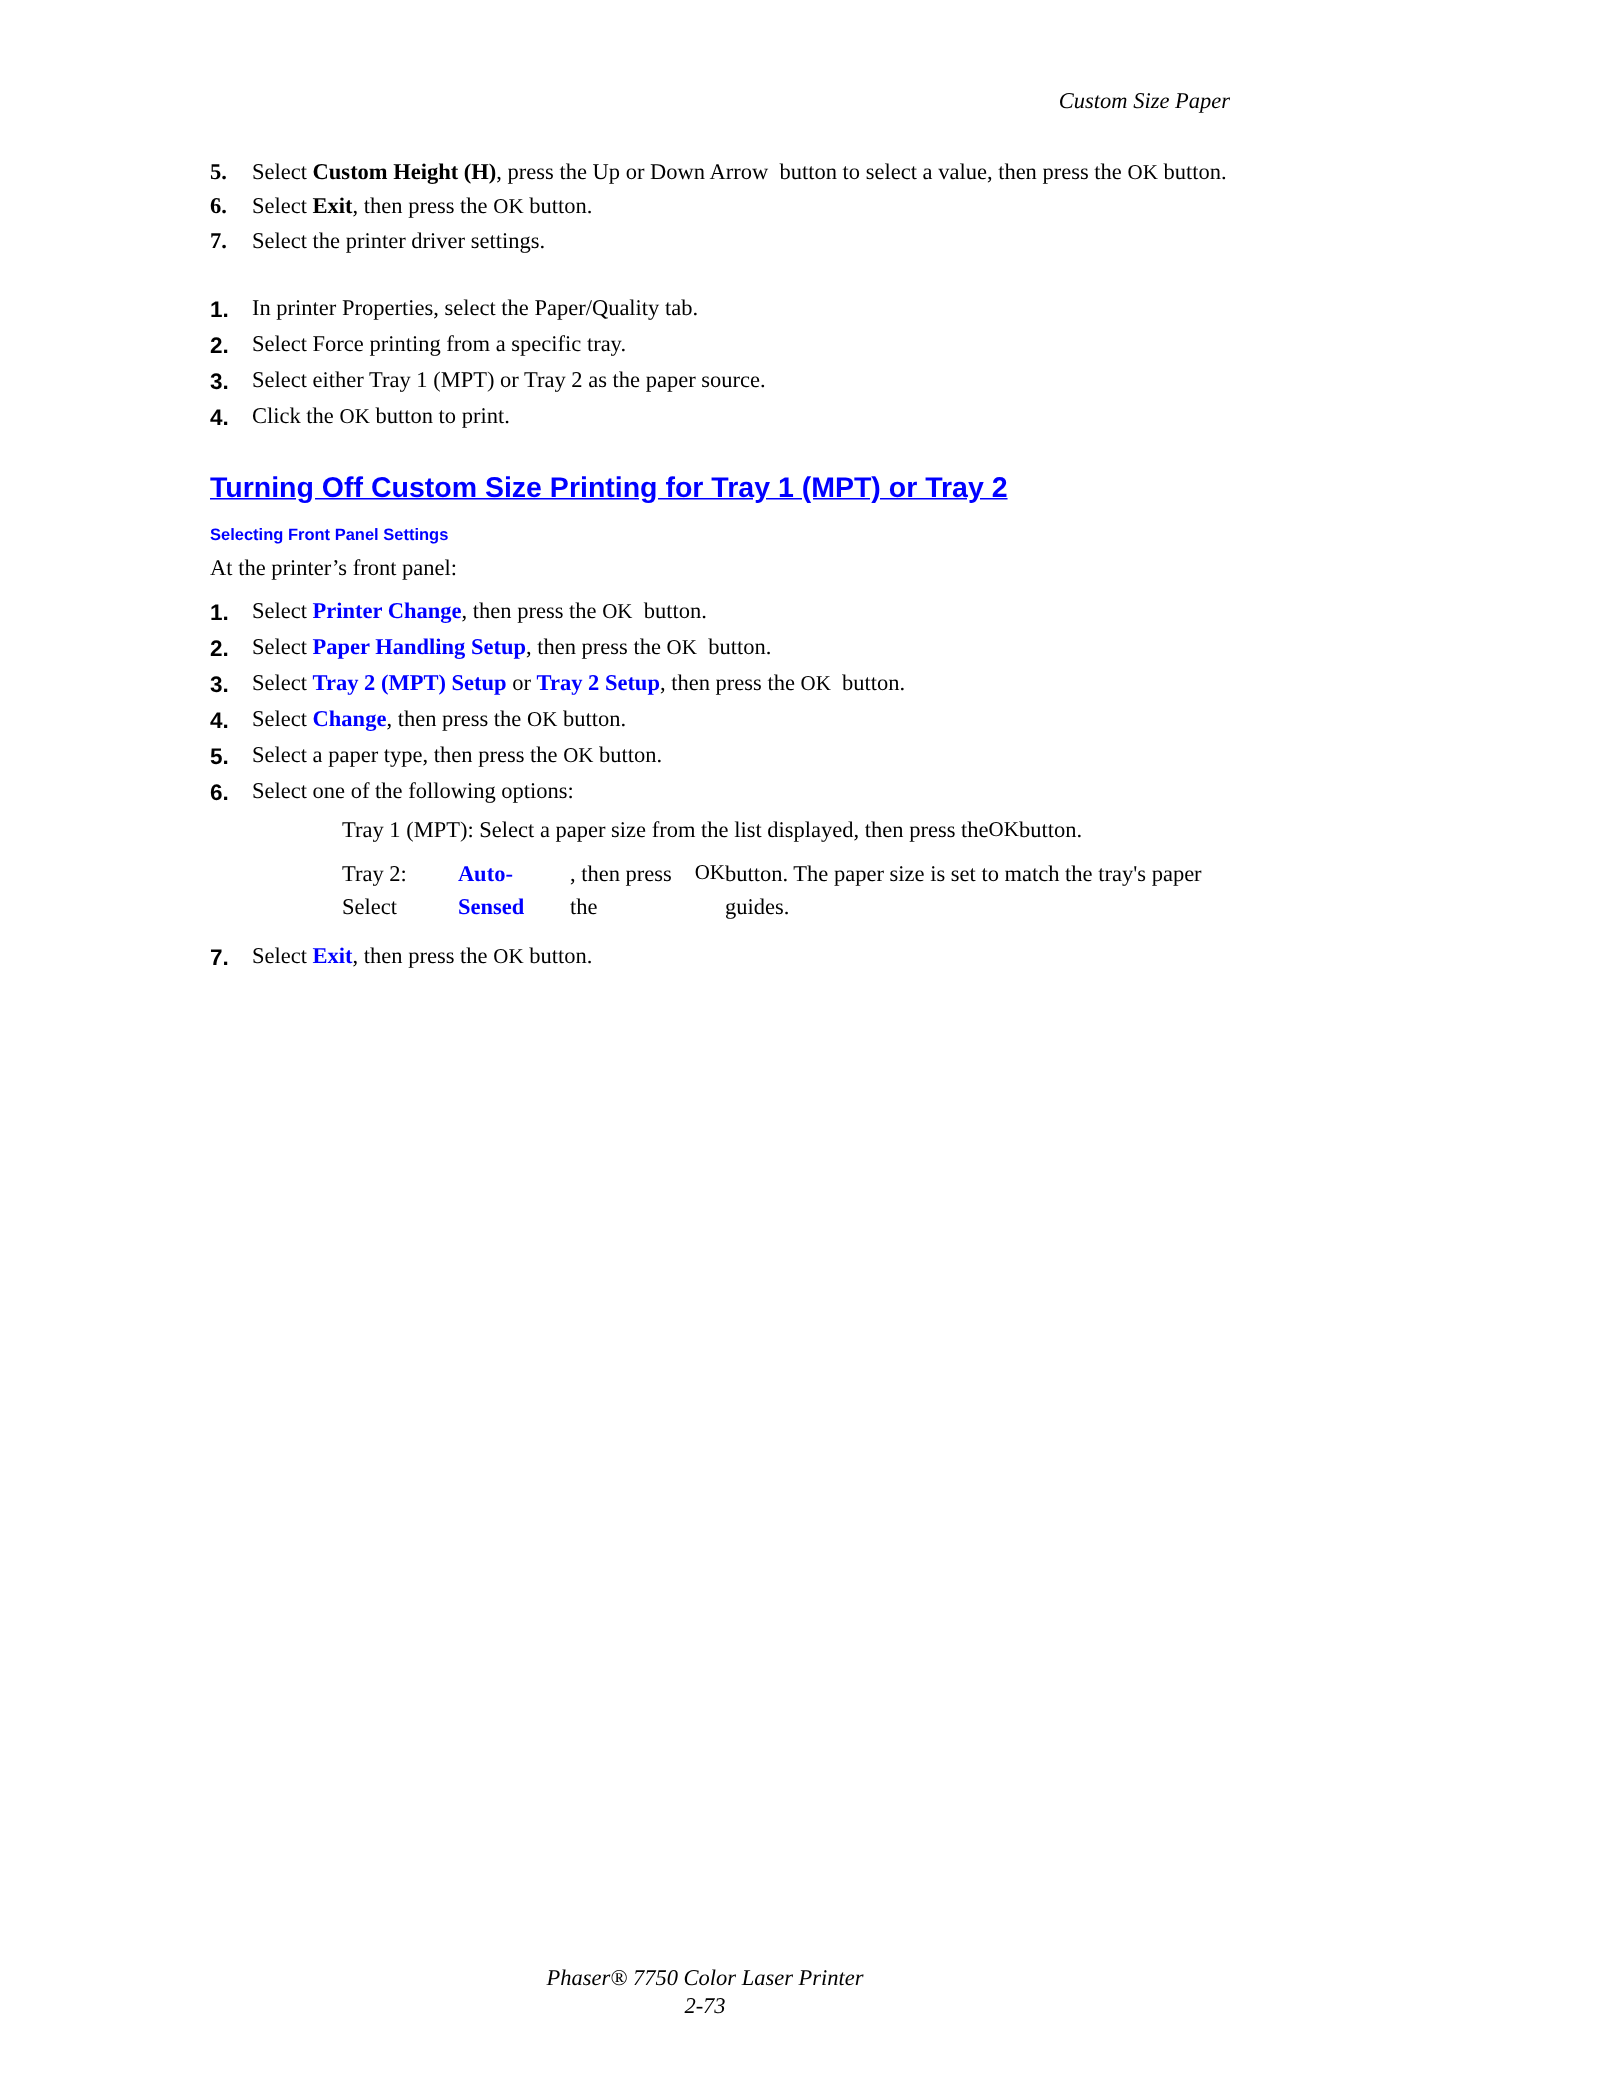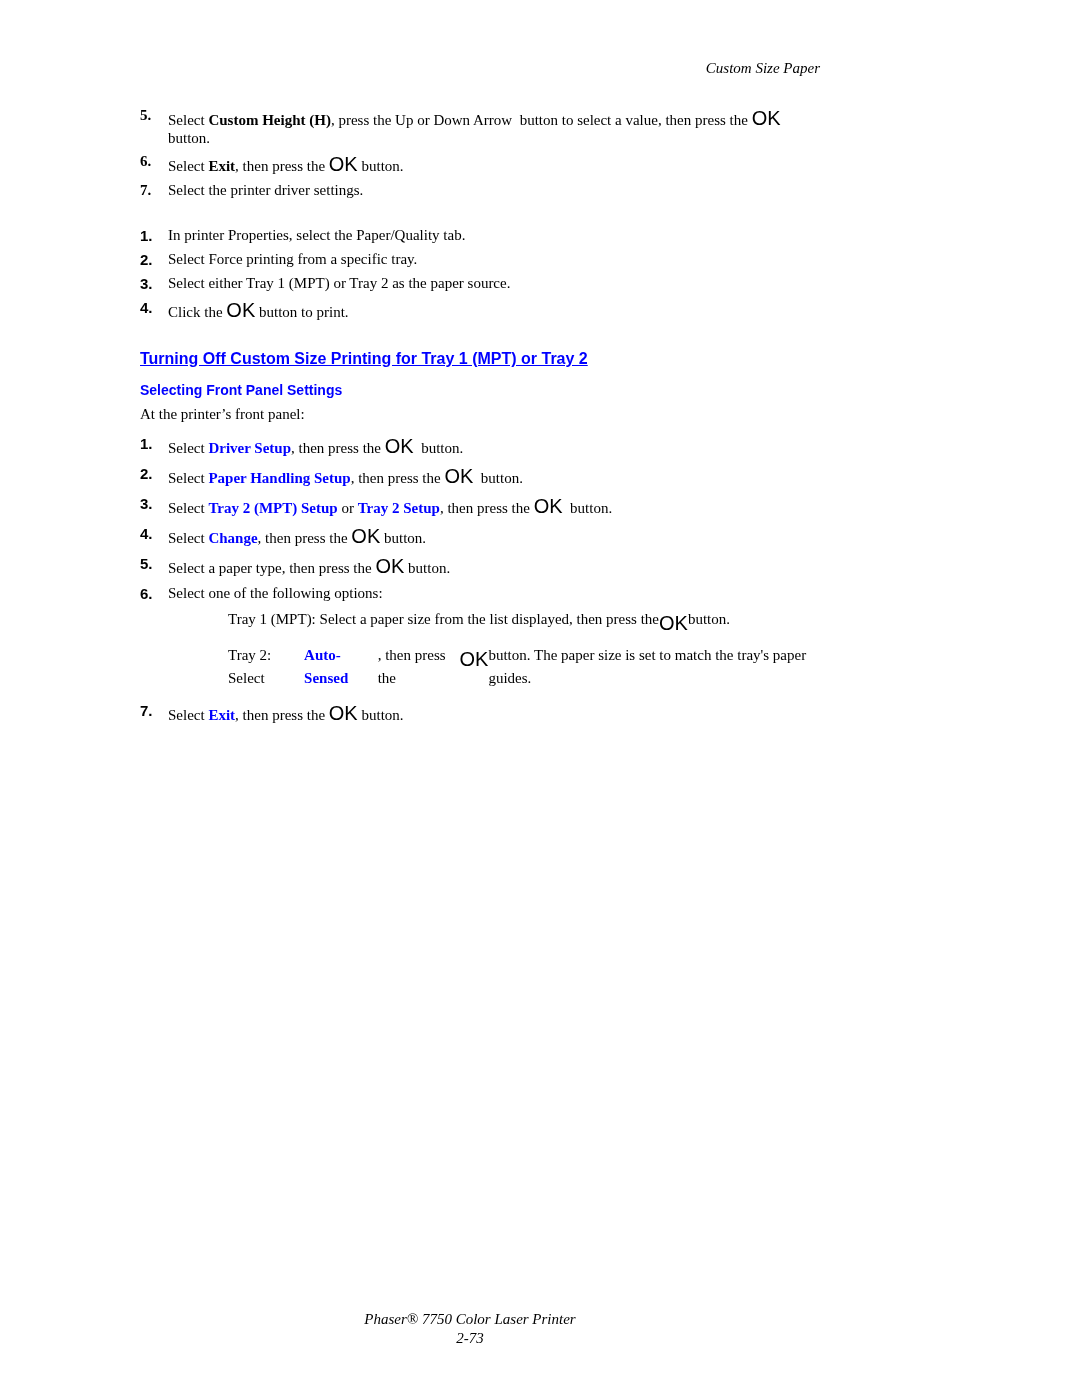--- a/index.html
+++ b/index.html
@@ -55,30 +55,30 @@
       color: #0000ff;
       font-size: 18px;
       font-weight: bold;
       font-family: Arial, sans-serif;
       margin-bottom: 14px;
       text-decoration: underline;
     }
 
     .section-heading-large {
       color: #0000ff;
-      font-size: 16px;
+      font-size: 19px;
       font-weight: bold;
       font-family: Arial, sans-serif;
       margin-bottom: 14px;
       text-decoration: underline;
     }
 
     .sub-heading {
       color: #0000ff;
-      font-size: 14px;
+      font-size: 11px;
       font-weight: bold;
       font-family: Arial, sans-serif;
       margin-bottom: 8px;
     }
 
     .numbered-list {
       list-style: none;
       padding-left: 0;
       margin-bottom: 16px;
     }
@@ -123,22 +123,22 @@
       margin-bottom: 12px;
       font-size: 15px;
     }
 
     .bold-blue {
       color: #0000ff;
       font-weight: bold;
     }
 
     .monospace {
-      font-family: Liberation Sans, sans-serif;
-      font-size: 20px;
+      font-family: Liberation Serif, serif;
+      font-size: 14px;
     }
 
     .sub-list {
       list-style: none;
       padding-left: 60px;
       margin-top: 6px;
     }
 
     .sub-list li {
       font-size: 15px;
@@ -216,21 +216,21 @@
   <div class="section-block">
     <div class="section-heading-large">Turning Off Custom Size Printing for Tray 1 (MPT) or Tray 2</div>
 
     <div class="sub-heading">Selecting Front Panel Settings</div>
 
     <div class="panel-intro">At the printer’s front panel:</div>
 
     <ol class="numbered-list">
       <li>
         <span class="num">1.</span>
-        <span>Select <span class="bold-blue">Driver Setup</span>, then press the <span class="monospace">OK</span> &nbsp;button.</span>
+        <span>Select <span class="bold-blue">Printer Change</span>, then press the <span class="monospace">OK</span> &nbsp;button.</span>
       </li>
       <li>
         <span class="num">2.</span>
         <span>Select <span class="bold-blue">Paper Handling Setup</span>, then press the <span class="monospace">OK</span> &nbsp;button.</span>
       </li>
       <li>
         <span class="num">3.</span>
         <span>Select <span class="bold-blue">Tray 2 (MPT) Setup</span> or <span class="bold-blue">Tray 2 Setup</span>, then press the <span class="monospace">OK</span> &nbsp;button.</span>
       </li>
       <li>

